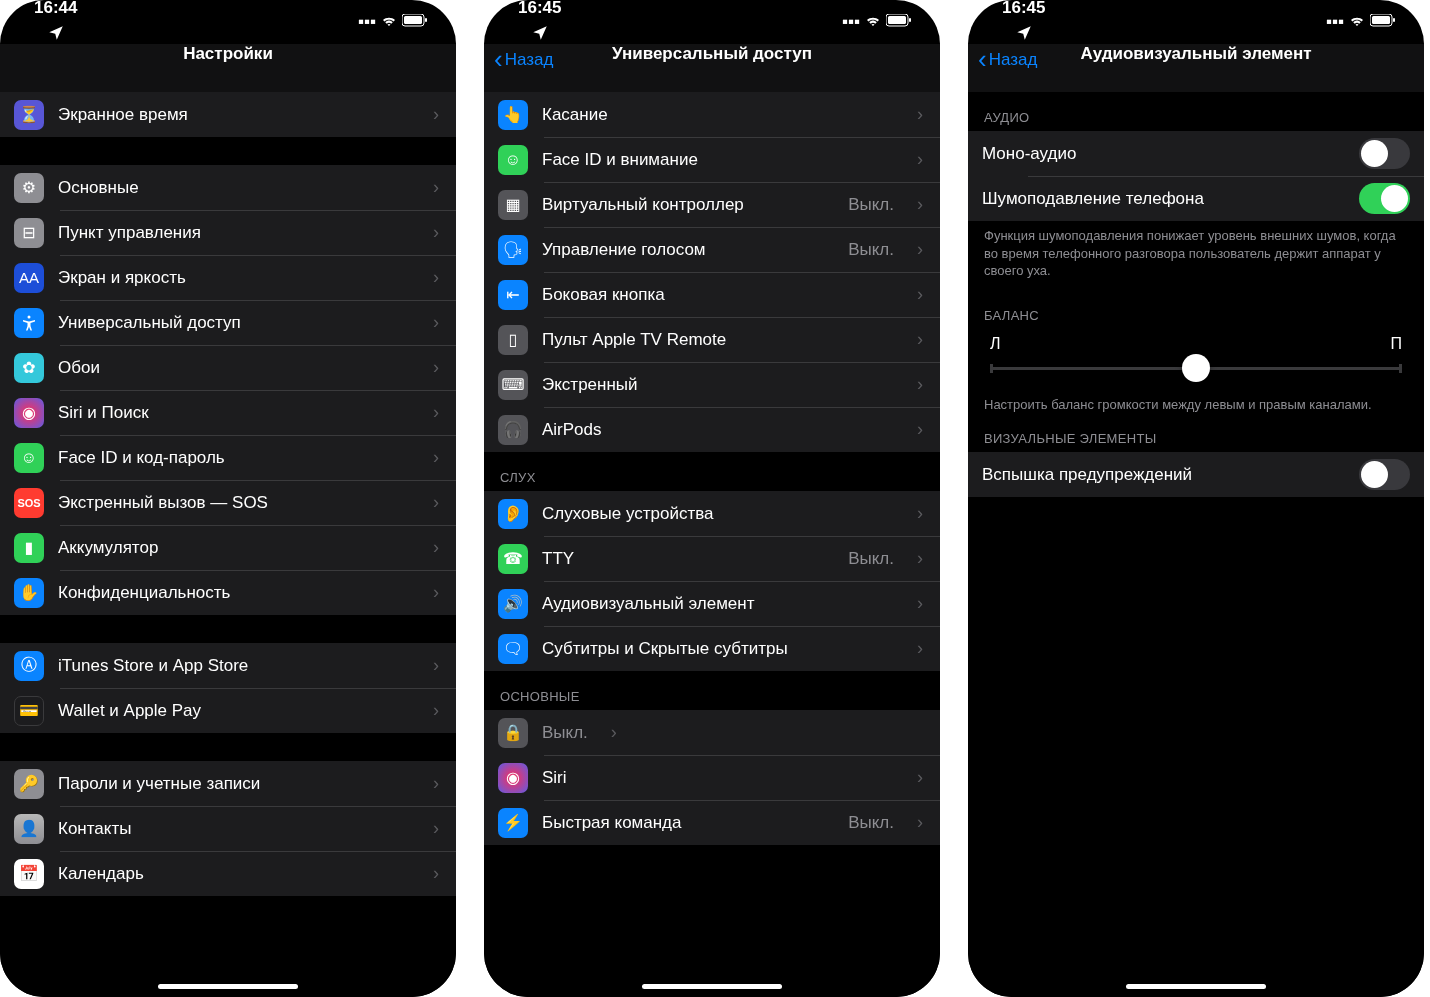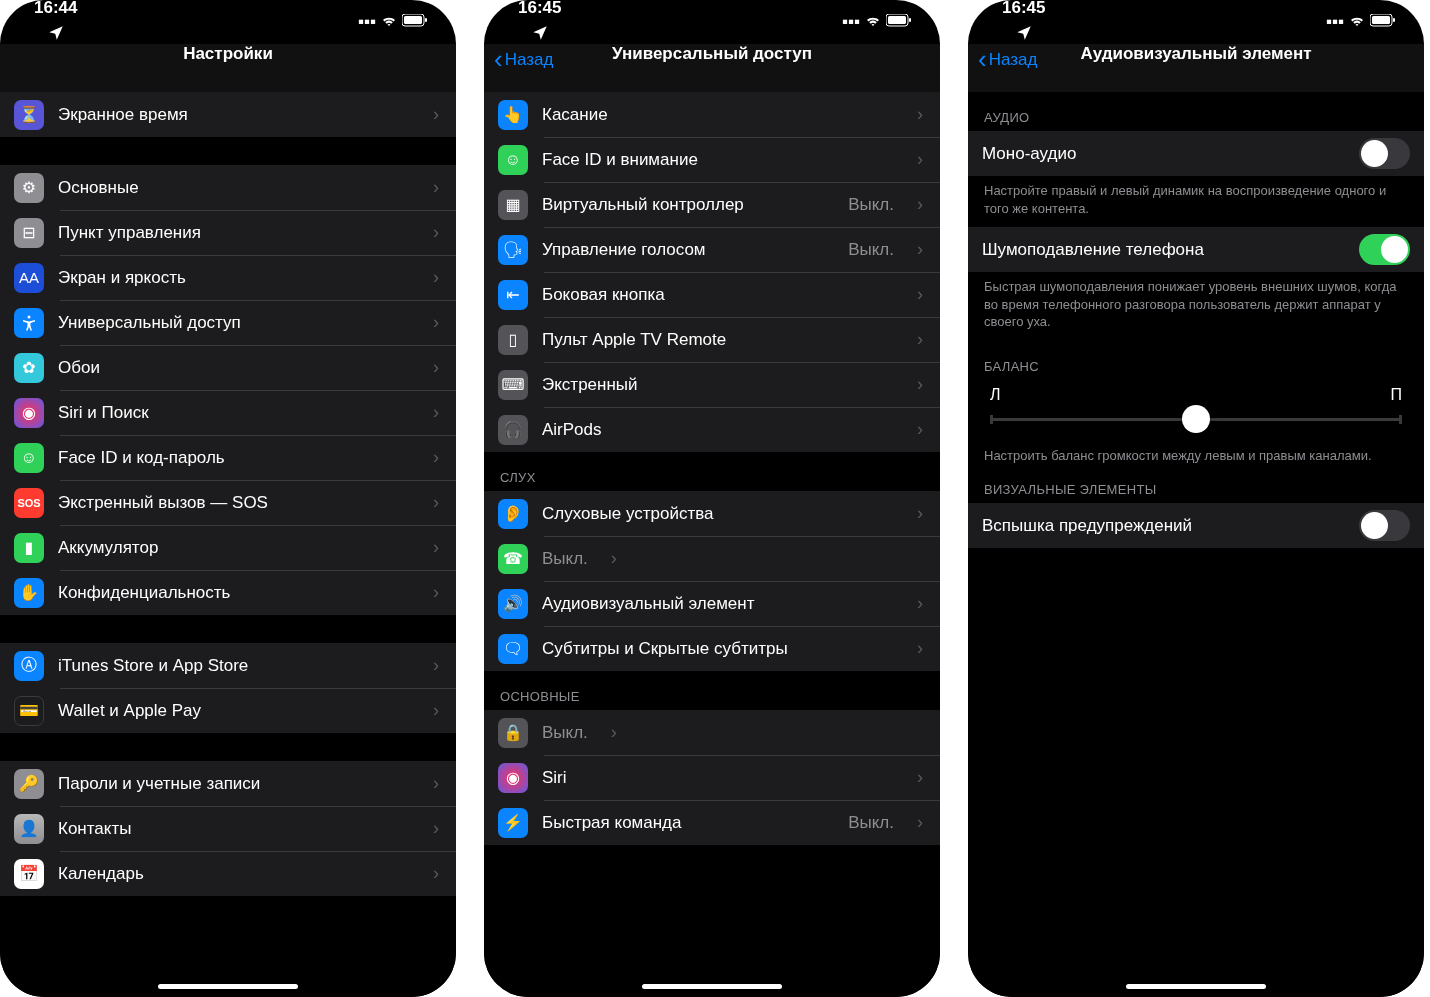--- a/index.html
+++ b/index.html
@@ -383,20 +383,21 @@
       <div class="chevron">›</div>
     </div>
     <div class="section-header">СЛУХ</div>
     <div class="cell">
       <div class="cell-icon" style="background:#0a84ff">👂</div>
       <div class="cell-label">Слуховые устройства</div>
       <div class="chevron">›</div>
     </div>
     <div class="cell">
       <div class="cell-icon" style="background:#30d158">☎</div>
+      <div class="cell-label">TTY</div>
       <div class="cell-value">Выкл.</div>
       <div class="chevron">›</div>
     </div>
     <div class="cell">
       <div class="cell-icon" style="background:#0a84ff">🔊</div>
       <div class="cell-label">Аудиовизуальный элемент</div>
       <div class="chevron">›</div>
     </div>
     <div class="cell">
       <div class="cell-icon" style="background:#0a84ff">🗨</div>
@@ -452,28 +453,27 @@
     <div class="nav-title">Аудиовизуальный элемент</div>
   </div>
   <div class="content">
     <div class="section-header">АУДИО</div>
     <div class="cell noicon">
       <div class="cell-label">Моно-аудио</div>
       <div class="switch off">
           <div class="knob"></div>
         </div>
     </div>
-    <div class="section-footer">Настройте правый и левый динамик на воспроизведение одного и того же контента.</div>
     <div class="cell noicon">
       <div class="cell-label">Шумоподавление телефона</div>
       <div class="switch on">
           <div class="knob"></div>
         </div>
     </div>
-    <div class="section-footer">Быстрая шумоподавления понижает уровень внешних шумов, когда во время телефонного разговора пользователь держит аппарат у своего уха.</div>
+    <div class="section-footer">Функция шумоподавления понижает уровень внешних шумов, когда во время телефонного разговора пользователь держит аппарат у своего уха.</div>
     <div class="section-header">БАЛАНС</div>
     <div class="slider-row">
       <div class="slider-labels">
         <span>Л</span>
         <span>П</span>
       </div>
       <div class="slider-track">
         <div class="slider-thumb"></div>
       </div>
     </div>

